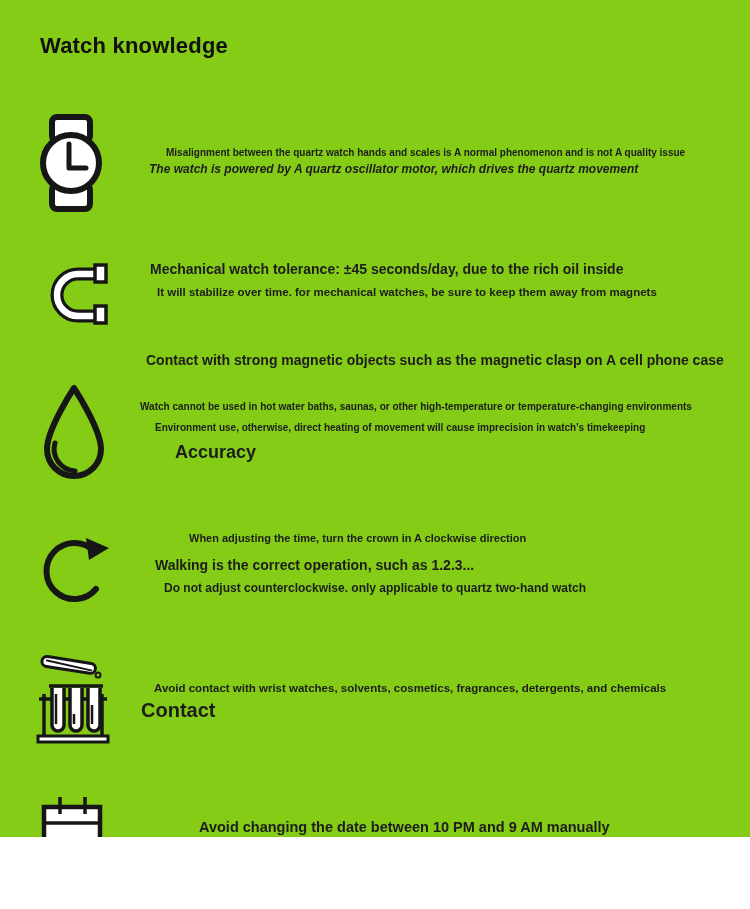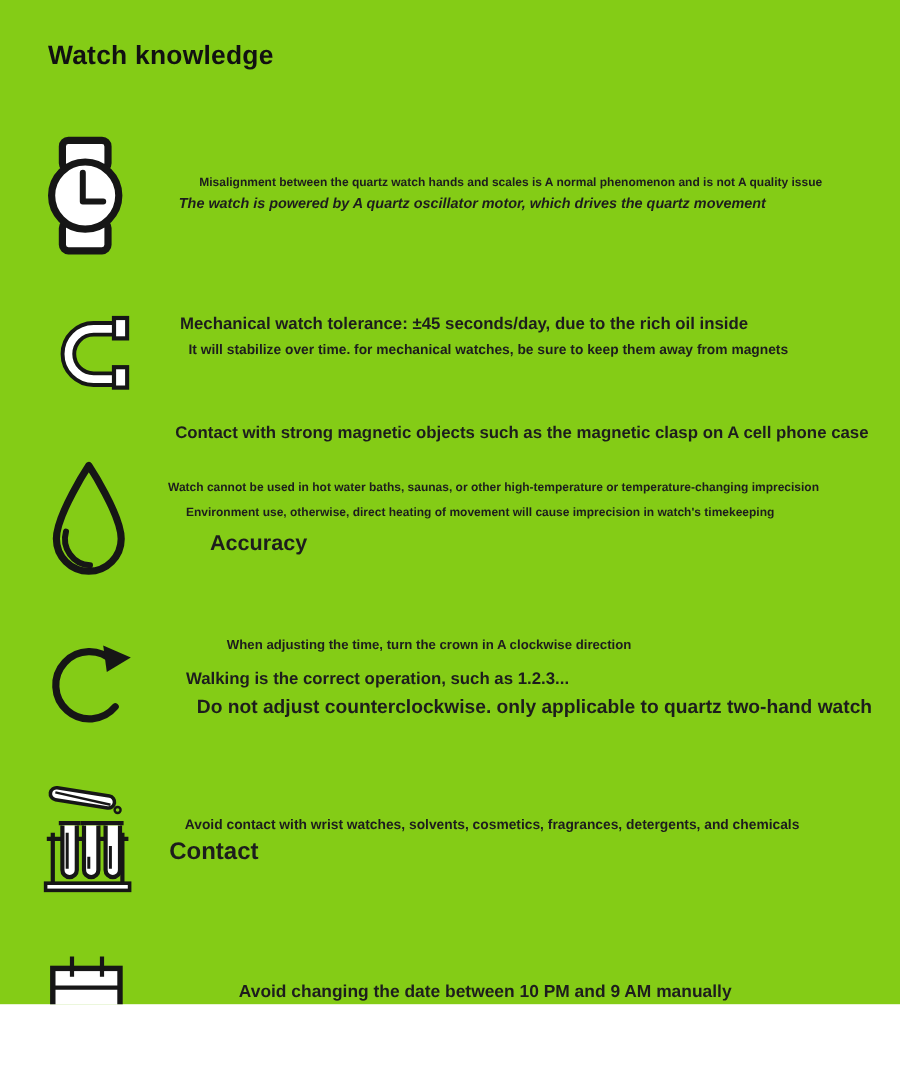--- a/index.html
+++ b/index.html
@@ -23,21 +23,21 @@
   .s2l3{left:146px;top:312px;font-size:14px;margin-top:40px;}
   
   .i-drop{left:40px;top:383px;}
   .s3l1{left:140px;top:401px;font-size:10px;}
   .s3l2{left:155px;top:422px;font-size:10px;}
   .s3l3{left:143px;top:442px;font-size:18px;margin-left:32px;}
   
   .i-rotate{left:40px;top:527px;}
   .s4l1{left:189px;top:532px;font-size:11px;}
   .s4l2{left:155px;top:557px;font-size:14px;}
-  .s4l3{left:152px;top:581px;font-size:16px;padding-left:12px;}
+  .s4l3{left:152px;top:581px;font-size:12px;padding-left:12px;}
   
   .i-tubes{left:36px;top:648px;}
   .s5l1{left:154px;top:682px;font-size:11.5px;}
   .s5l2{left:141px;top:699px;font-size:20px;}
   
   .i-calendar{left:40px;top:793px;}
   .s6l1{left:199px;top:819px;font-size:14.5px;}
   .s6l2{left:139px;top:843px;font-size:19px;margin-top:25px;}
 
   .accent-bar{position:absolute;left:65px;top:902px;width:135px;height:7px;background:#3BA89F;}
@@ -76,21 +76,21 @@
     <p class="t s2l3">Contact with strong magnetic objects such as the magnetic clasp on A cell phone case</p>
   </section>
 
   <section>
     <div class="icon i-drop">
       <svg width="68" height="98" viewBox="0 0 68 98">
         <path d="M34 5 C34 5 7 46 7 66 A27 27 0 0 0 61 66 C61 46 34 5 34 5 Z" fill="none" stroke="#161616" stroke-width="6" stroke-linejoin="round"></path>
         <path d="M15 60 A22 22 0 0 0 35 88" fill="none" stroke="#161616" stroke-width="5" stroke-linecap="round"></path>
       </svg>
     </div>
-    <p class="t s3l1">Watch cannot be used in hot water baths, saunas, or other high-temperature or temperature-changing imprecision</p>
+    <p class="t s3l1">Watch cannot be used in hot water baths, saunas, or other high-temperature or temperature-changing environments</p>
     <p class="t s3l2">Environment use, otherwise, direct heating of movement will cause imprecision in watch's timekeeping</p>
     <p class="t s3l3">Accuracy</p>
   </section>
 
   <section>
     <div class="icon i-rotate">
       <svg width="70" height="86" viewBox="0 0 70 86">
         <path d="M56 62 A28 28 0 1 1 54 24" fill="none" stroke="#161616" stroke-width="6" stroke-linecap="round"></path>
         <polygon points="46,11 69,21 49,33" fill="#161616"></polygon>
       </svg>

